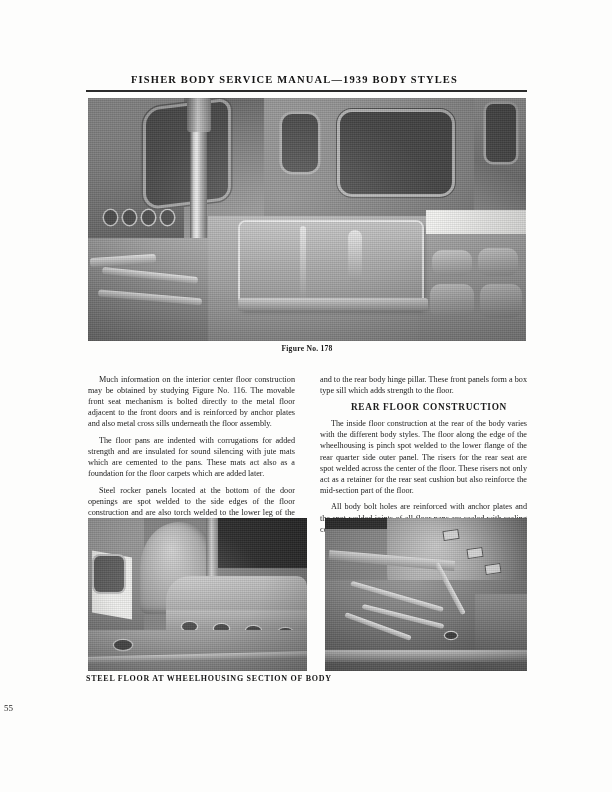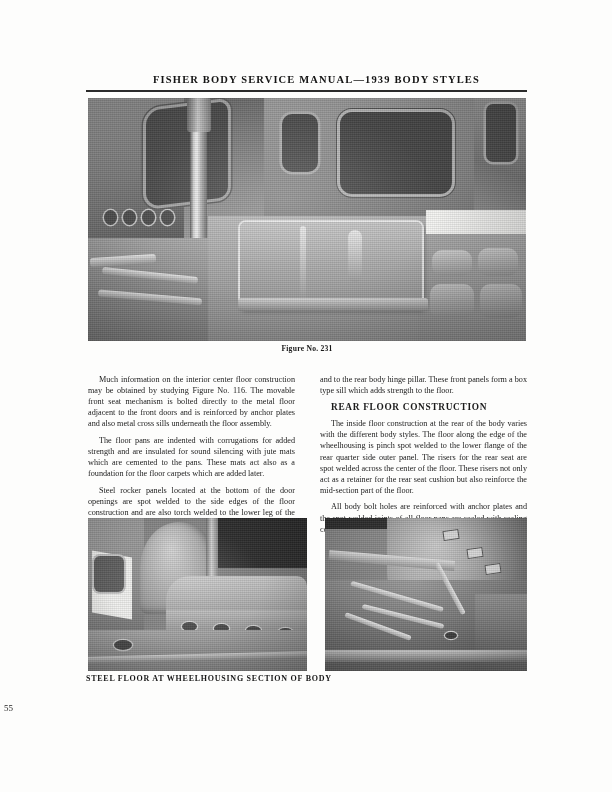--- a/index.html
+++ b/index.html
@@ -13,21 +13,21 @@
     height: 792px;
     background: #fdfdfc;
     font-family: "Liberation Serif", "DejaVu Serif", serif;
     color: #1a1a1a;
     overflow: hidden;
   }
 
   
   .running-head {
     position: absolute;
-    left: 96px;
+    left: 74px;
     top: 74px;
     width: 441px;
     text-align: center;
     font-family: "Liberation Serif", "DejaVu Serif", serif;
     font-weight: bold;
     font-size: 10.5px;
     letter-spacing: 1.15px;
     color: #141414;
     white-space: nowrap;
   }
@@ -286,21 +286,21 @@
     font-size: 8.2px;
     line-height: 11.1px;
     text-align: justify;
     color: #1b1b1b;
   }
   #col-left  { left: 88px;  top: 374px; }
   #col-right { left: 320px; top: 374px; }
   .col p { margin: 0 0 5.5px 0; text-indent: 11px; }
   .col p.noindent { text-indent: 0; }
   .subhead {
-    text-align: left;
+    text-align: center;
     font-weight: bold;
     font-size: 9.3px;
     letter-spacing: 0.7px;
     margin: 6px 0 4px 0;
     text-indent: 0;
   }
 
   
   .folio {
     position: absolute;
@@ -354,21 +354,21 @@
       <div class="rib" style="left:60px;top:4px;width:6px;height:74px;"></div>
       <div class="rib" style="left:108px;top:8px;width:14px;height:52px;border-radius:8px;"></div>
     </div>
     <div class="crosssill"></div>
     <div class="whiteBlock"></div>
     <div class="vig"></div>
     <div class="grain"></div>
   </div>
 
   <div class="caption" id="caption-178">
-    <div class="fig">Figure No. 231</div>
+    <div class="fig">Figure No. 178</div>
   </div>
 
   <div class="col" id="col-left">
     <p>Much information on the interior center floor construction may be obtained by studying Figure No. 116. The movable front seat mechanism is bolted directly to the metal floor adjacent to the front doors and is reinforced by anchor plates and also metal cross sills underneath the floor assembly.</p>
     <p>The floor pans are indented with corrugations for added strength and are insulated for sound silencing with jute mats which are cemented to the pans. These mats act also as a foundation for the floor carpets which are added later.</p>
     <p>Steel rocker panels located at the bottom of the door openings are spot welded to the side edges of the floor construction and are also torch welded to the lower leg of the cowl frame assembly, to the lower end of the center body pillar,</p>
   </div>
 
   <div class="col" id="col-right">
     <p class="noindent">and to the rear body hinge pillar. These front panels form a box type sill which adds strength to the floor.</p>

